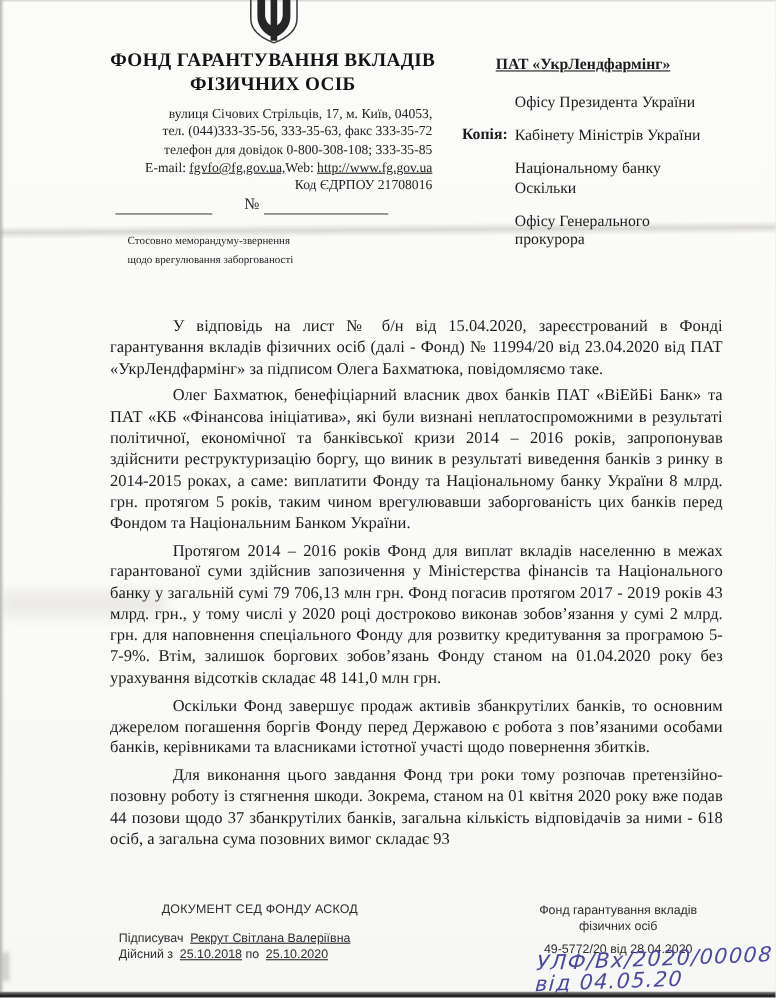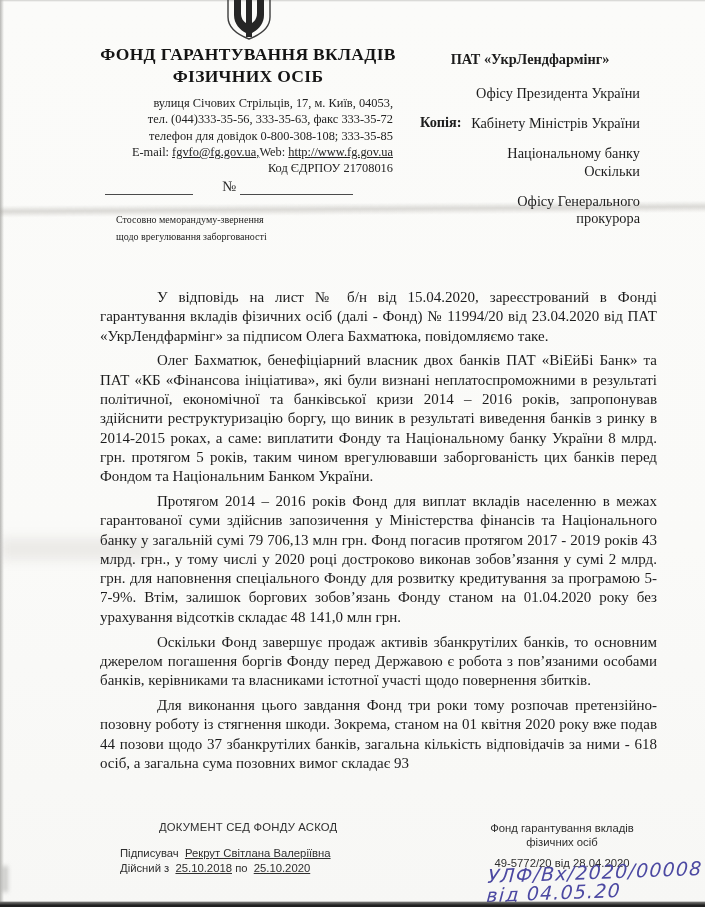--- a/index.html
+++ b/index.html
@@ -39,36 +39,36 @@
   .address .u{text-decoration:underline;}
 
   .number-row{position:absolute;left:105px;top:178px;display:flex;align-items:flex-end;}
   .blank-line{display:inline-block;height:15px;border-bottom:1.2px solid #4a4a4a;}
   .bl-left{width:88px;}
   .bl-right{width:113px;margin-left:4px;}
   .num-sign{font-size:14.5px;margin-left:29px;color:#2a2a2a;line-height:17px;}
 
   
   .recipients{position:absolute;left:420px;top:51px;width:220px;font-size:14.3px;color:#1c1c1c;}
-  .recipient-main{font-weight:bold;text-align:center;margin-bottom:17px;}
+  .recipient-main{font-weight:bold;text-align:center;margin-bottom:17px;text-decoration:underline;}
   .copy-row{display:flex;}
   .copy-label{font-weight:bold;width:48px;flex:0 0 48px;margin-top:29px;}
-  .copy-items{flex:1;text-align:right;font-family:Liberation Serif, serif;}
+  .copy-items{flex:1;text-align:left;font-family:Liberation Serif, serif;}
   .copy-items .copy-item{margin-bottom:12.5px;line-height:17.5px;}
 
   
   .subject{position:absolute;left:116px;top:212px;font-size:10px;line-height:16.8px;color:#242424;}
 
   
   .body-text{position:absolute;left:100px;top:288px;width:557px;
     font-size:15px;line-height:19.3px;text-align:justify;color:#1c1c1c;}
   .body-text p{margin:0 0 5.5px 0;text-indent:57px;}
 
   
-  .stamp-left{position:absolute;left:120px;top:820px;
+  .stamp-left{position:absolute;left:108px;top:820px;
     font-family:"Liberation Sans","DejaVu Sans",sans-serif;font-size:11.3px;color:#2e2e2e;line-height:15.2px;}
   .stamp-system{margin-left:39px;margin-bottom:11px;letter-spacing:.2px;}
   .stamp-left .u{text-decoration:underline;}
   .stamp-right{position:absolute;left:478px;top:822px;width:168px;text-align:center;
     font-family:"Liberation Sans","DejaVu Sans",sans-serif;font-size:11.3px;color:#2e2e2e;line-height:13.5px;}
   .stamp-reg{margin-top:8px;}
 
   
   .handwriting{position:absolute;left:487px;top:863px;
     font-family:"DejaVu Sans",sans-serif;font-style:italic;

